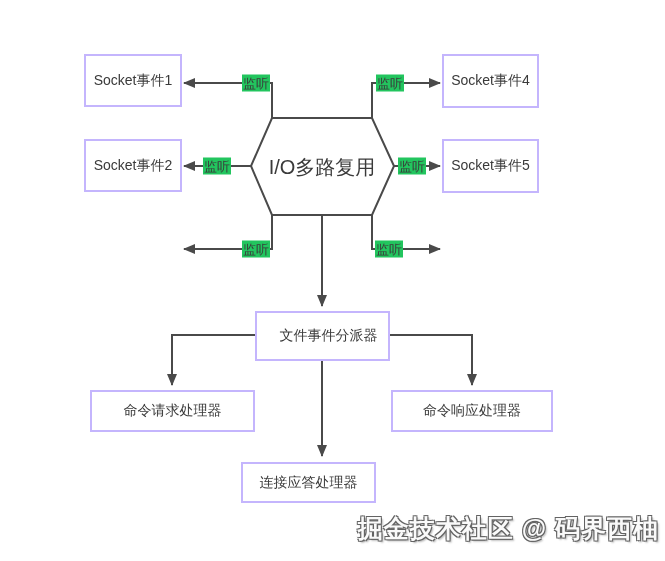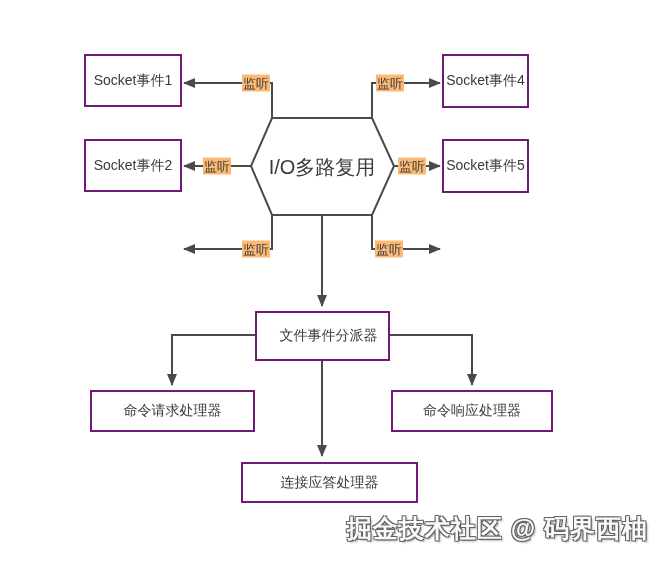--- a/index.html
+++ b/index.html
@@ -12,72 +12,72 @@
     overflow: hidden;
   }
   #wires {
     position: absolute;
     left: 0; top: 0;
     width: 665px; height: 561px;
   }
   .box {
     position: absolute;
     box-sizing: border-box;
-    border: 2px solid #701a75;
+    border: 2px solid #c4b5fd;
     background: #ffffff;
     display: flex;
     align-items: center;
     justify-content: center;
     font-size: 14px;
     color: #3a3a3a;
     white-space: nowrap;
   }
   .hex-label {
     position: absolute;
     transform: translate(-50%, -50%);
     font-size: 20px;
     color: #3a3a3a;
     white-space: nowrap;
   }
   .listen-label {
     position: absolute;
     transform: translate(-50%, -50%);
-    background: #fdba74;
+    background: #22c55e;
     padding: 0 1px;
     font-size: 13px;
     color: #3a3a3a;
     line-height: 17px;
     white-space: nowrap;
   }
   .watermark {
     position: absolute;
-    right: 17px;
+    right: 6px;
     top: 512px;
     font-size: 25px;
     font-weight: bold;
     letter-spacing: 1px;
     color: #fafafa;
     text-shadow:
       -1px -1px 0 #636363,
        1px -1px 0 #636363,
       -1px  1px 0 #636363,
        1px  1px 0 #636363,
        2px  2px 2px #b5b5b5;
     white-space: nowrap;
   }
   
   .s-left  { left: 84px;  width: 98px; height: 53px; }
-  .s-right { left: 442px; width: 87px; height: 54px; }
+  .s-right { left: 442px; width: 97px; height: 54px; }
   .row1 { top: 54px; }
   .row2 { top: 139px; }
   .row3 { top: 222px; }
   #dispatcher { left: 255px; top: 311px; width: 135px; height: 50px; padding-left: 12px; }
   #handler-request  { left: 90px;  top: 390px; width: 165px; height: 42px; }
   #handler-response { left: 391px; top: 390px; width: 162px; height: 42px; }
-  #handler-reply    { left: 241px; top: 462px; width: 177px; height: 41px; }
+  #handler-reply    { left: 241px; top: 462px; width: 135px; height: 41px; }
 </style>
 </head>
 <body>
 
 <div id="canvas">
 
   <svg id="wires" viewBox="0 0 665 561" xmlns="http://www.w3.org/2000/svg">
     <defs>
       <marker id="arrow" markerWidth="13" markerHeight="10" refX="11" refY="5" orient="auto" markerUnits="userSpaceOnUse">
         <path d="M0,0 L12,5 L0,10 Z" fill="#4a4a4a"></path>

